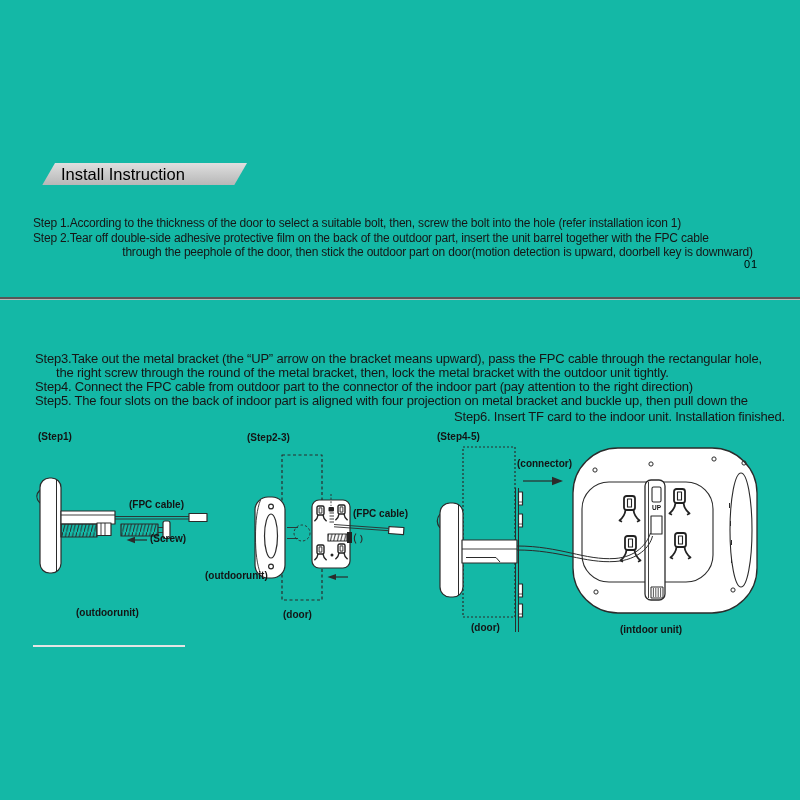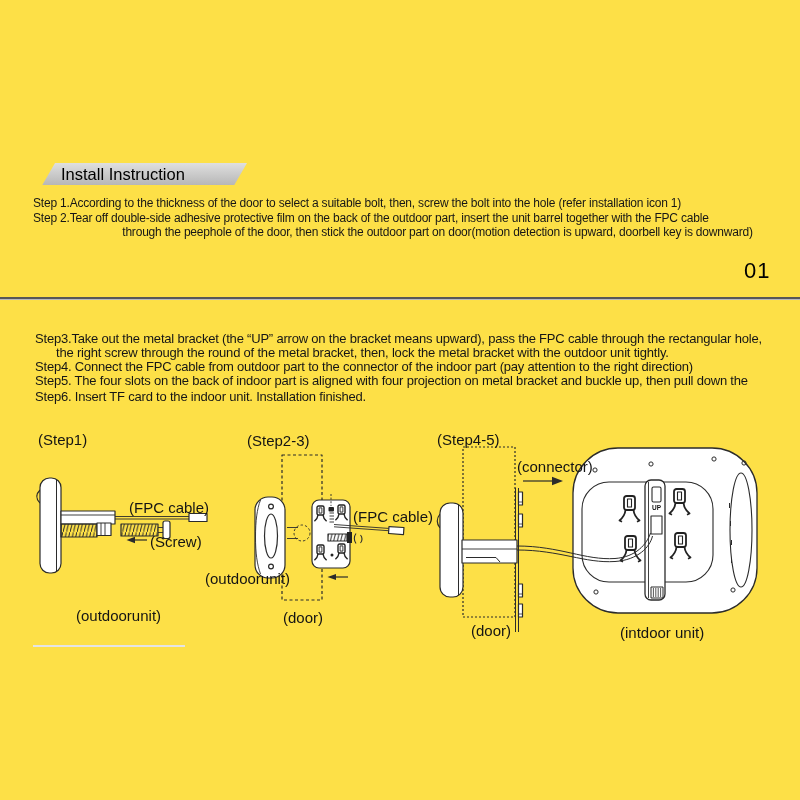--- a/index.html
+++ b/index.html
@@ -1,41 +1,41 @@
 <!DOCTYPE html>
 <html><head>
 <meta charset="utf-8">
 <style>
   html,body{margin:0;padding:0;background:#fff;}
-  .page{position:relative;width:800px;height:800px;background:#fde047;overflow:hidden;
+  .page{position:relative;width:800px;height:800px;background:#14b8a6;overflow:hidden;
         font-family:"Liberation Sans","DejaVu Sans",sans-serif;color:#161616;}
 
   
   .banner{position:absolute;left:55px;top:163px;width:192px;height:22px;
           background:linear-gradient(180deg,#dfdfdf 0%,#c9c9c9 55%,#b7b7b7 100%);
           transform:skewX(-30deg);transform-origin:0 0;}
   .banner-title{position:absolute;left:61px;top:163px;height:22px;line-height:23px;
           font-size:16.5px;color:#000;white-space:nowrap;}
 
   
-  .doc-text{position:absolute;letter-spacing:-0.2px;}
+  .doc-text{position:absolute;letter-spacing:-0.2px;margin-top:20px;}
   .doc-text .tline{white-space:nowrap;}
   .top-text{left:33px;top:196px;width:750px;font-size:12px;line-height:14.6px;}
   .bottom-text{left:35px;top:332px;width:750px;font-size:13px;line-height:13.9px;}
   .indent-top{padding-left:59px;text-align:center;}
   .indent-bottom{padding-left:21px;}
-  .gap-before{margin-top:2.5px;}
-
-  .page-number{position:absolute;left:744px;top:258px;font-size:22px;color:#000;letter-spacing:1px;}
+  .gap-before{margin-top:2.5px;text-align:right;}
+
+  .page-number{position:absolute;left:744px;top:258px;font-size:11px;color:#000;letter-spacing:1px;}
 
   .divider{position:absolute;left:0;top:297px;width:800px;height:2px;background:#575757;
            border-bottom:1.5px solid #b9b9b9;}
 
   
-  .dlabel{position:absolute;font-size:15px;color:#141414;white-space:nowrap;}
+  .dlabel{position:absolute;font-size:10px;color:#141414;white-space:nowrap;font-weight:bold;}
 
   .faint-line{position:absolute;left:33px;top:645px;width:152px;height:2px;background:#e4e4e4;}
 
   .art{position:absolute;left:0;top:420px;}
 </style>
 </head>
 <body>
 
 <div class="page">
 

